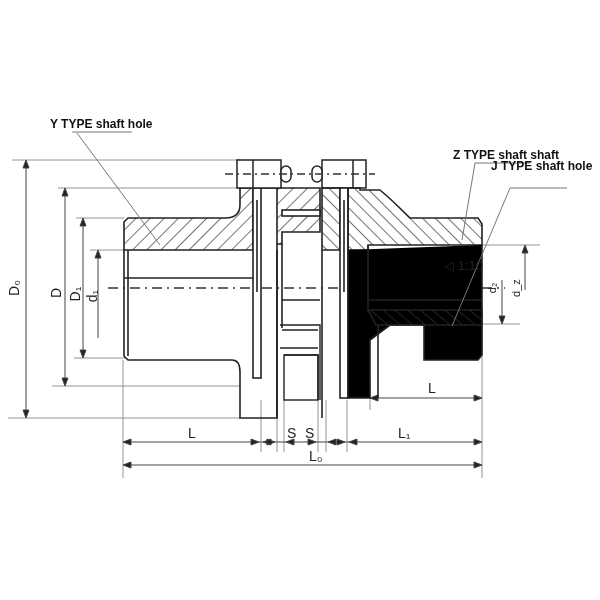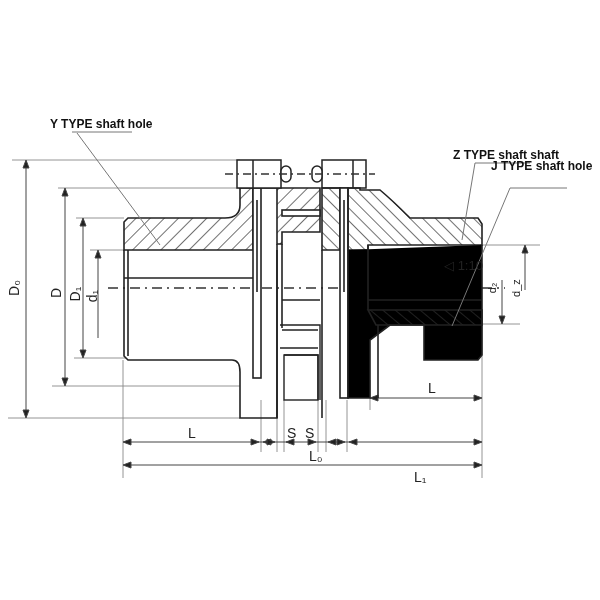--- a/index.html
+++ b/index.html
@@ -161,15 +161,15 @@
 <div class="dimlabel vert" style="left:6px; top:280px;">D₀</div>
 <div class="dimlabel vert" style="left:51px; top:285px;">D</div>
 <div class="dimlabel vert" style="left:68px; top:286px;">D₁</div>
 <div class="dimlabel vert" style="left:86px; top:288px;">d₁</div>
 <div class="dimlabel vert" style="left:487px; top:282px; font-size:11px;">d₂</div>
 <div class="dimlabel vert" style="left:507px; top:282px; font-size:11px;">d_z</div>
 
 <div class="dimlabel" style="left:188px; top:425px;">L</div>
 <div class="dimlabel" style="left:287px; top:425px;">S</div>
 <div class="dimlabel" style="left:305px; top:425px;">S</div>
-<div class="dimlabel" style="left:414px; top:425px;margin-top:44px;">L₁</div>
+<div class="dimlabel" style="left:398px; top:425px;">L₁</div>
 <div class="dimlabel" style="left:309px; top:448px;">L₀</div>
 <div class="dimlabel" style="left:428px; top:380px;">L</div>
 
 </body></html>

